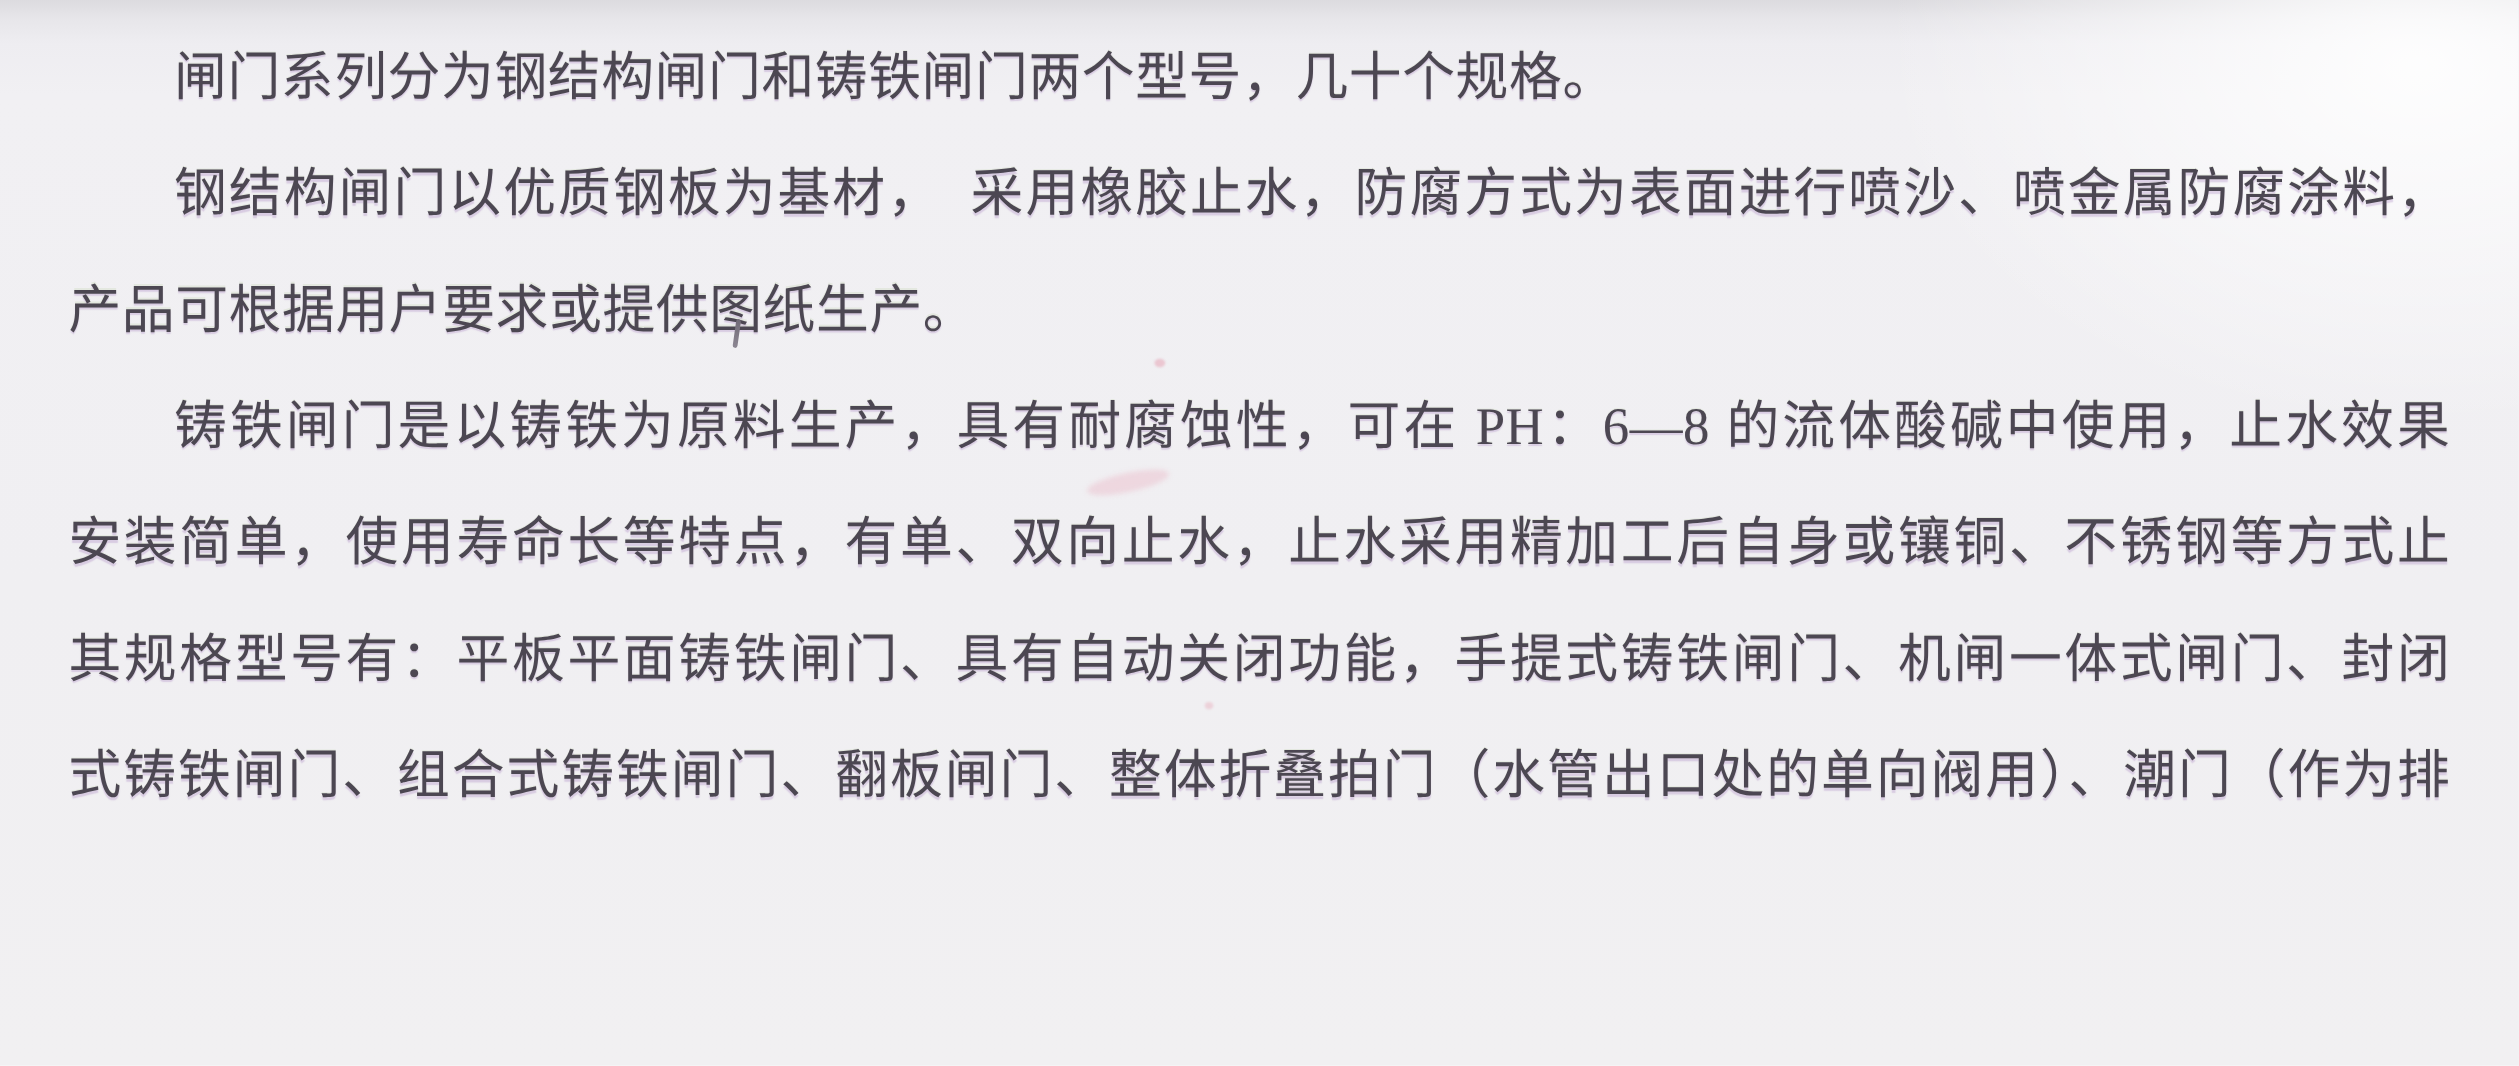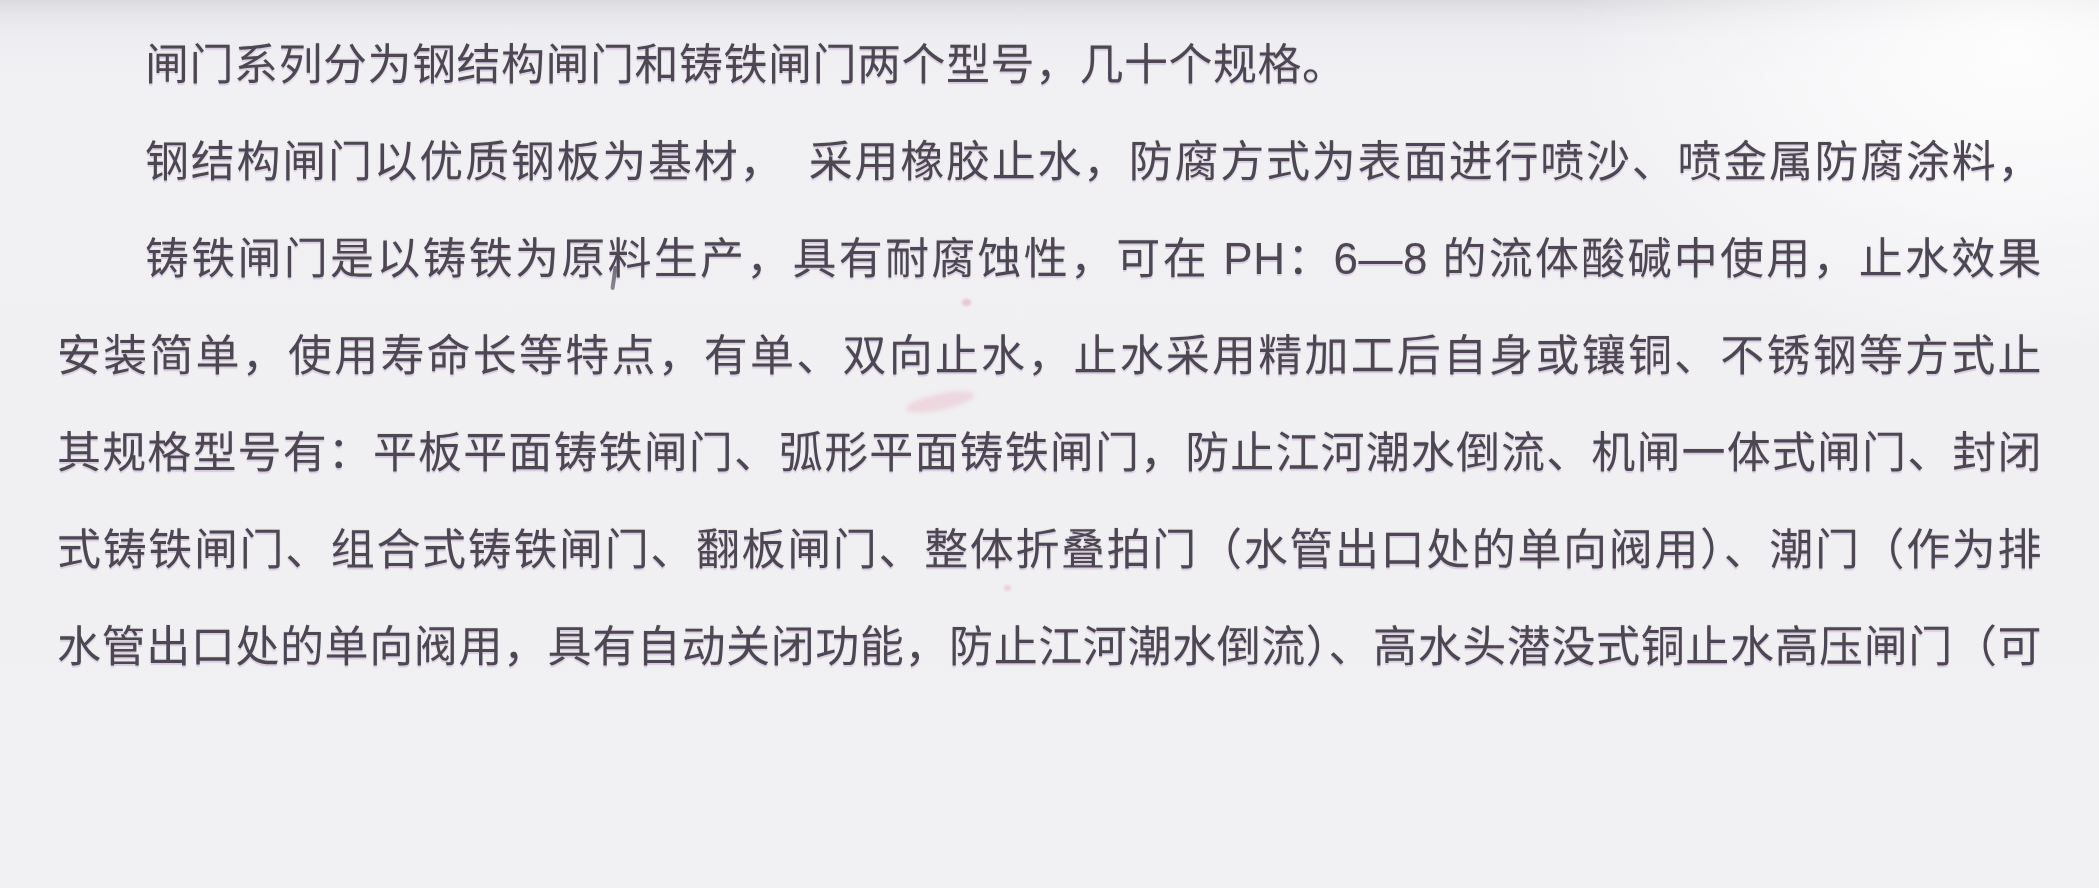--- a/index.html
+++ b/index.html
@@ -45,20 +45,21 @@
   }
   .line.just {
     text-align: justify;
     text-align-last: justify;
     text-justify: inter-character;
     white-space: normal;
     overflow: hidden;
   }
   .line.ind {
     text-indent: 2em;
+    font-family: Liberation Serif, serif;
   }
   
   .artifact {
     position: absolute;
     pointer-events: none;
   }
   .tick-mark {
     left: 612px;
     top: 266px;
     width: 4px;
@@ -96,24 +97,24 @@
     filter: blur(1px);
   }
 </style>
 </head>
 <body>
 
 <div class="page">
   <div class="textblock">
     <div class="line ind">闸门系列分为钢结构闸门和铸铁闸门两个型号，几十个规格。</div>
     <div class="line ind just">钢结构闸门以优质钢板为基材，　采用橡胶止水，防腐方式为表面进行喷沙、喷金属防腐涂料，</div>
+    <div class="line">产品可根据用户要求或提供图纸生产。</div>
     <div class="line ind just">铸铁闸门是以铸铁为原料生产，具有耐腐蚀性，可在 PH：6—8 的流体酸碱中使用，止水效果好，</div>
     <div class="line just">安装简单，使用寿命长等特点，有单、双向止水，止水采用精加工后自身或镶铜、不锈钢等方式止水。</div>
-    <div class="line just">其规格型号有：平板平面铸铁闸门、弧形平面铸铁闸门，防止江河潮水倒流、机闸一体式闸门、封闭</div>
+    <div class="line just">其规格型号有：平板平面铸铁闸门、具有自动关闭功能，手提式铸铁闸门、机闸一体式闸门、封闭</div>
     <div class="line just">式铸铁闸门、组合式铸铁闸门、翻板闸门、整体折叠拍门（水管出口处的单向阀用）、潮门（作为排</div>
-    <div class="line just">水管出口处的单向阀用，具有自动关闭功能，防止江河潮水倒流）、高水头潜没式铜止水高压闸门（可</div>
   </div>
 
   <div class="artifact tick-mark"></div>
   <div class="artifact pink-speck-1"></div>
   <div class="artifact pink-smudge"></div>
   <div class="artifact pink-speck-2"></div>
 </div>
 
 </body></html>

